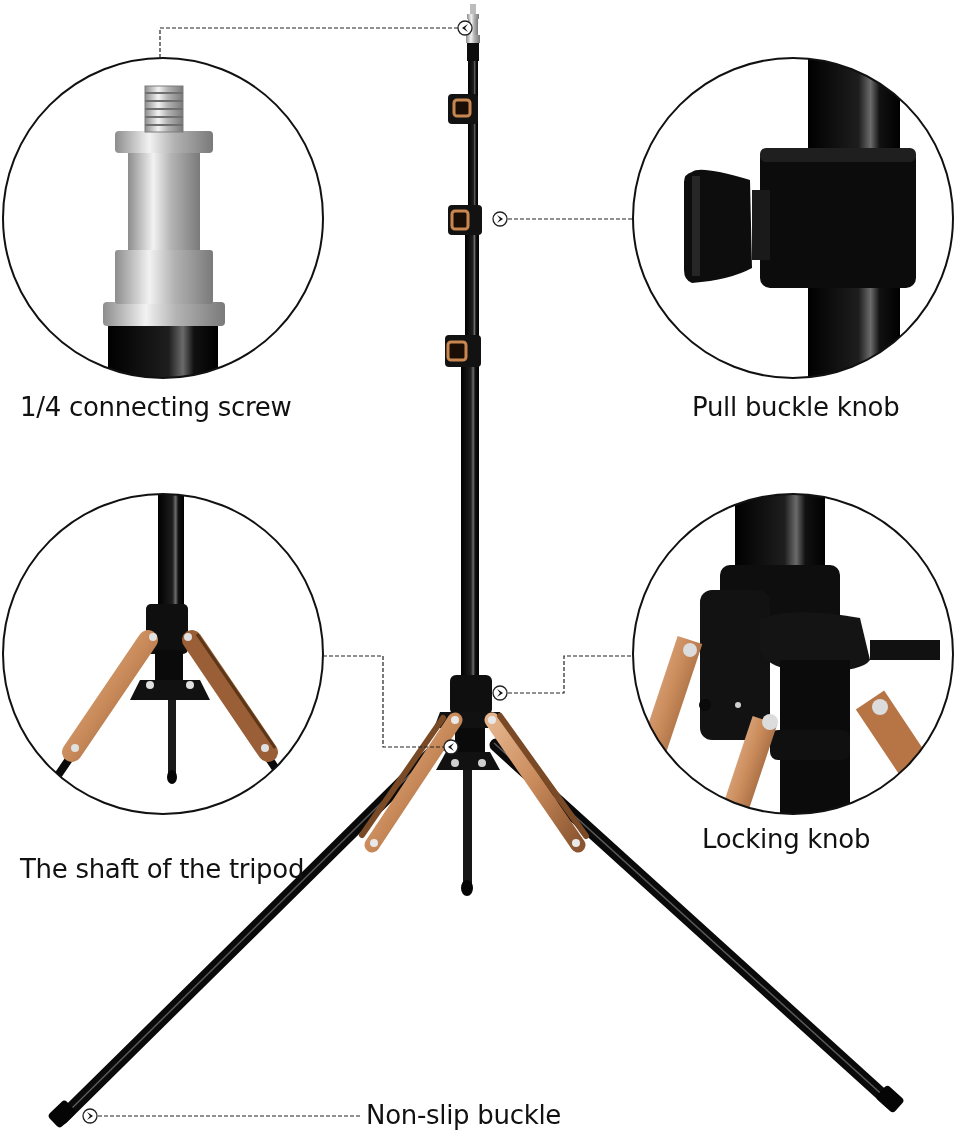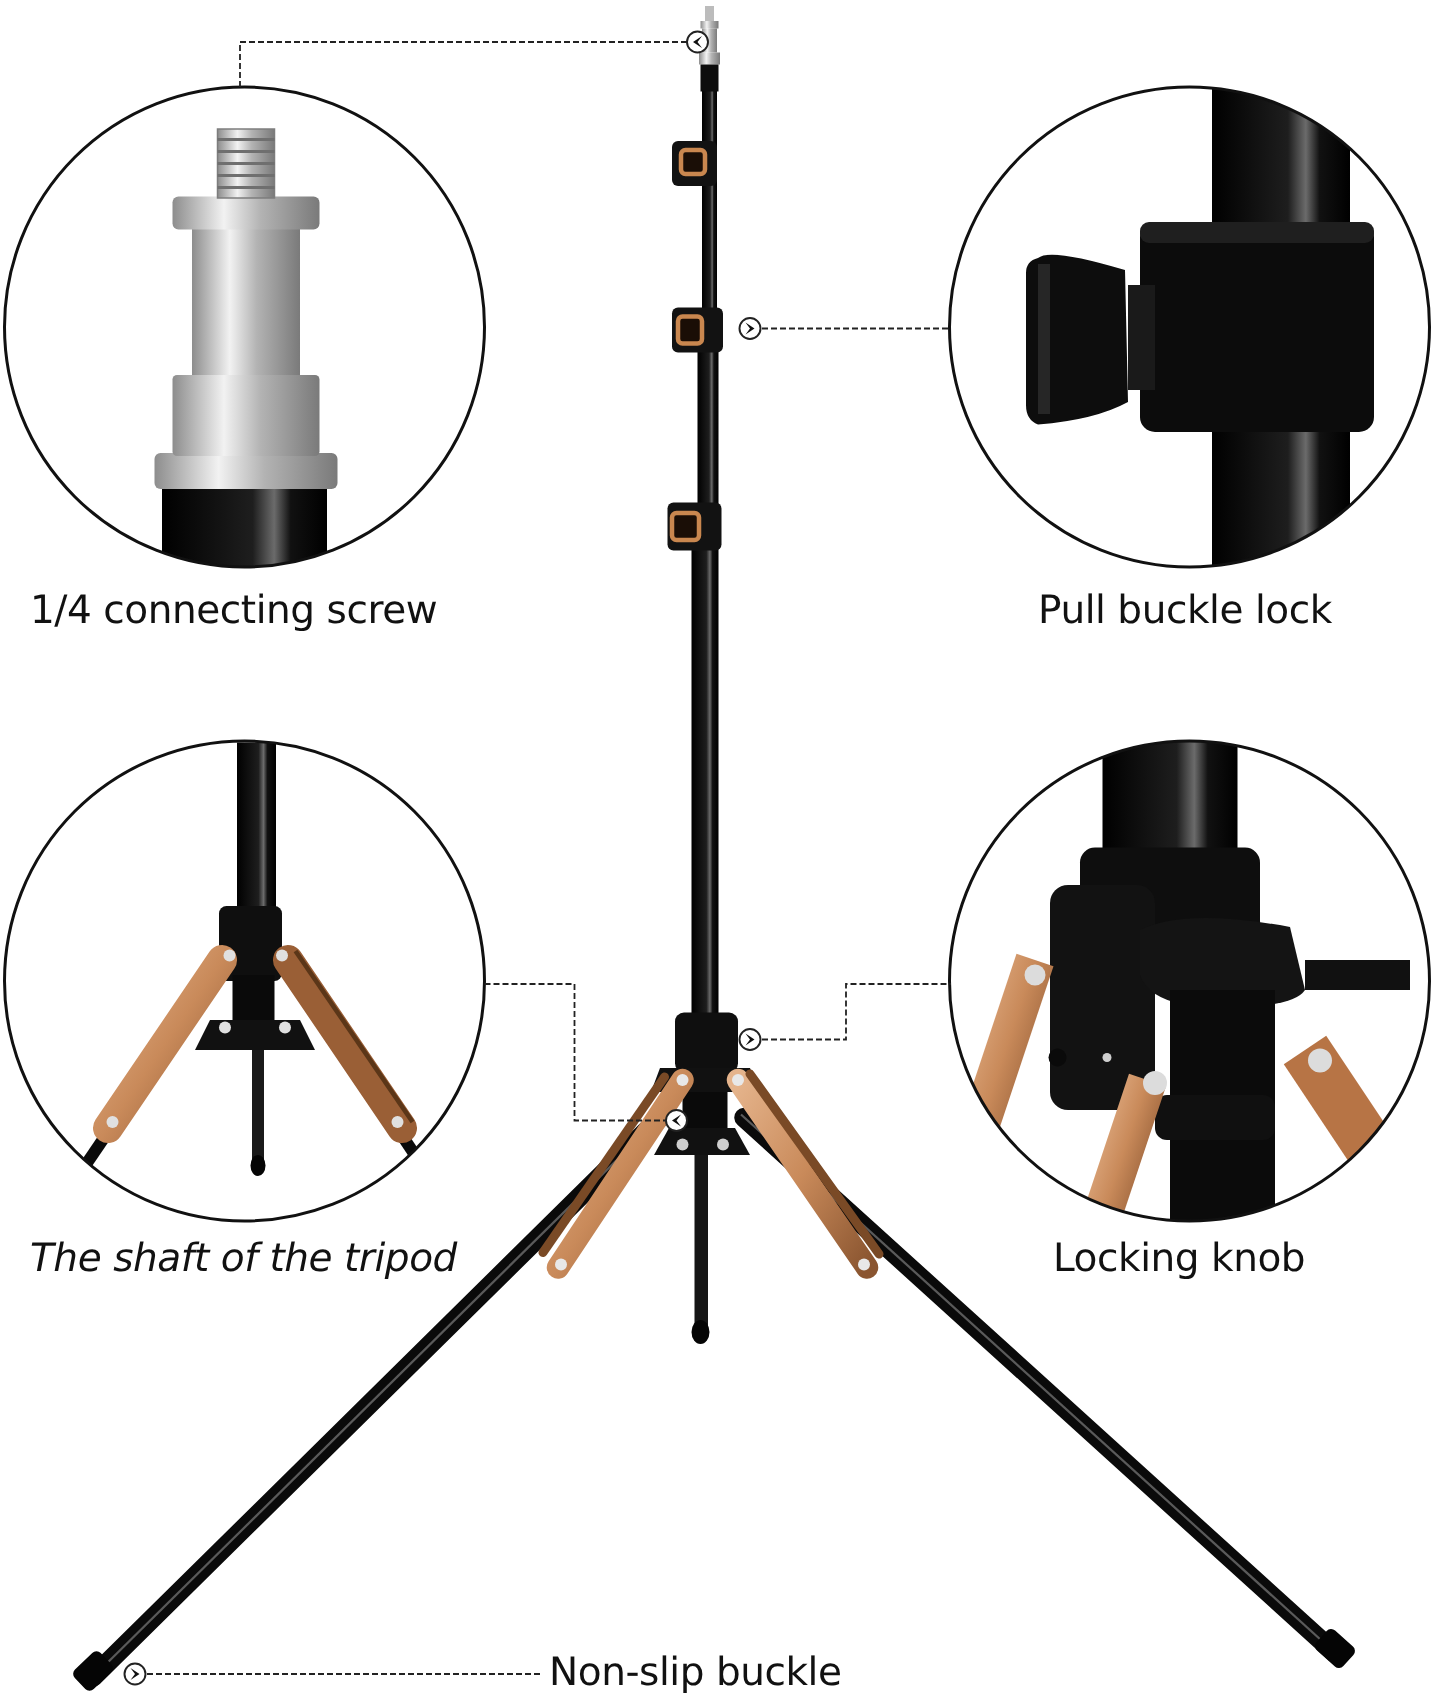--- a/index.html
+++ b/index.html
@@ -3,21 +3,21 @@
   <meta charset="utf-8">
   <style>
     html, body { margin: 0; padding: 0; background: #ffffff; }
     body { width: 958px; height: 1136px; position: relative; overflow: hidden;
            font-family: "DejaVu Sans", "Liberation Sans", sans-serif; }
     #stage { position: absolute; left: 0; top: 0; width: 958px; height: 1136px; }
     .label { position: absolute; color: #111111; font-size: 26px; letter-spacing: -0.3px;
              white-space: nowrap; line-height: 1; text-align: right; }
     #lbl-screw { left: 20px; top: 394px; }
     #lbl-buckle { left: 692px; top: 394px; }
-    #lbl-shaft { left: 20px; top: 826px; font-style: italic; }
+    #lbl-shaft { left: 20px; top: 856px; }
     #lbl-knob { left: 702px; top: 826px; }
     #lbl-rubber { left: 366px; top: 1102px; }
   </style>
 </head>
 <body>
 
 <svg id="stage" viewBox="0 0 958 1136" xmlns="http://www.w3.org/2000/svg">
   <defs>
     <linearGradient id="chrome" x1="0" x2="1" y1="0" y2="0">
       <stop offset="0" stop-color="#8d8d8d"></stop>
@@ -224,16 +224,16 @@
       <path d="M497 689 L503 693 L497 697 L500 693 Z" fill="#111" stroke="none"></path>
     </g>
     <g>
       <circle cx="90" cy="1116" r="7" fill="#fff"></circle>
       <path d="M87 1112 L93 1116 L87 1120 L90 1116 Z" fill="#111" stroke="none"></path>
     </g>
   </g>
 </svg>
 
 <div class="label" id="lbl-screw">1/4 connecting screw</div>
-<div class="label" id="lbl-buckle">Pull buckle lock</div>
+<div class="label" id="lbl-buckle">Pull buckle knob</div>
 <div class="label" id="lbl-shaft">The shaft of the tripod</div>
 <div class="label" id="lbl-knob">Locking knob</div>
 <div class="label" id="lbl-rubber">Non-slip buckle</div>
 
 </body></html>

